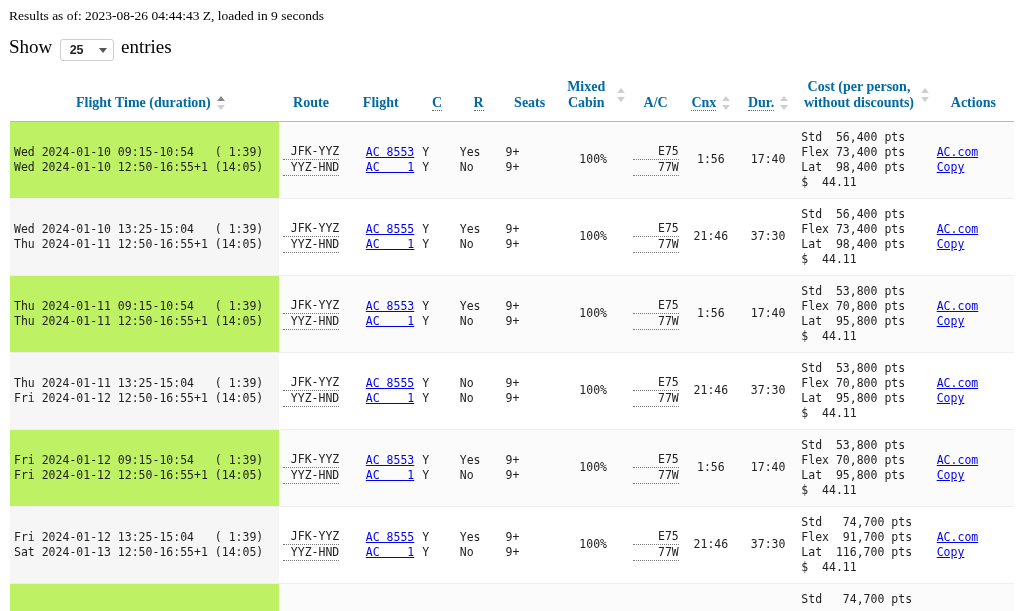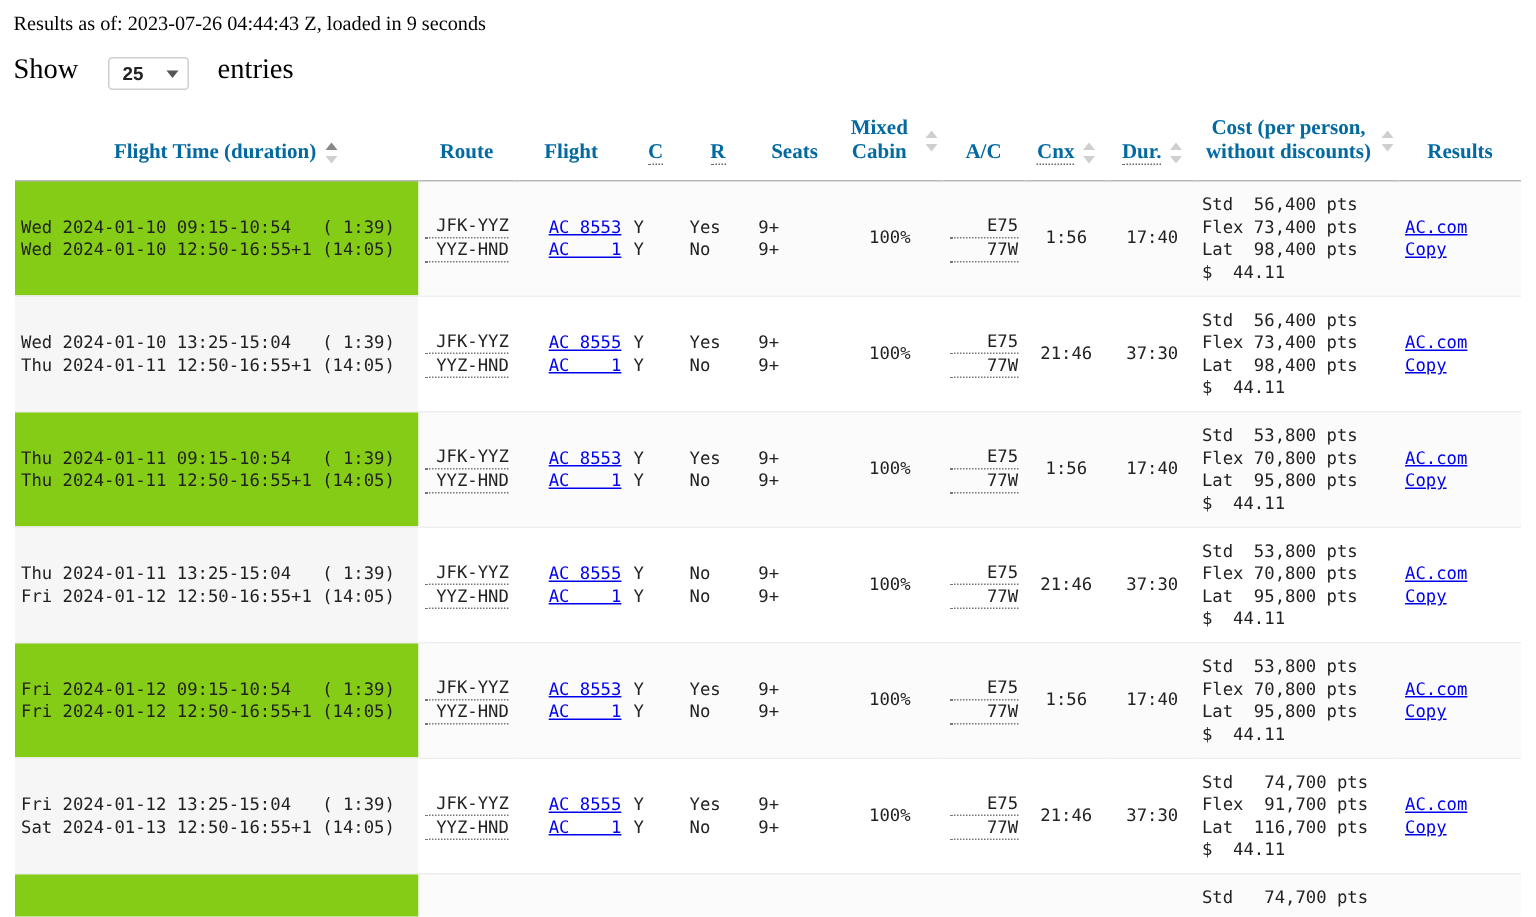--- a/index.html
+++ b/index.html
@@ -27,21 +27,21 @@
   .length-menu {
     padding: 12px 0 0 9px;
     line-height: 20px;
     white-space: nowrap;
   }
   .length-menu .lbl { font-size: 19px; }
   .sel-wrap {
     display: inline-block;
     position: relative;
     vertical-align: middle;
-    margin: 0 16px;
+    margin: 0 4px;
   }
   .sel-box {
     display: inline-block;
     border: 1px solid #cfcfcf;
     border-radius: 3px;
     background: #fff;
     padding: 2px 20px 2px 9px;
     font-family: "Liberation Sans", sans-serif;
     font-size: 12.5px;
     font-weight: 700;
@@ -123,21 +123,21 @@
     font-size: 11.5px;
     color: #222;
     vertical-align: middle;
     padding: 8px 4px;
     line-height: 15px;
     white-space: pre;
     border-top: 1px solid #eeeeee;
   }
   table.results tbody tr.odd td { background: #fbfbfb; }
   table.results tbody tr.even td { background: #ffffff; }
-  table.results tbody tr.odd  td.c-fltime { background: #84cc16; }
+  table.results tbody tr.odd  td.c-fltime { background: #bef264; }
   table.results tbody tr.even td.c-fltime { background: #f6f6f6; }
 
   td.c-fltime { padding-left: 12px; text-align: left; }
   td.c-route, td.c-flight { text-align: right; }
   td.c-c, td.c-r, td.c-seats { text-align: left; }
   td.c-mixed, td.c-cnx, td.c-dur { text-align: center; }
   td.c-ac { text-align: right; }
   td.c-cost { text-align: left; padding-left: 8px; }
   td.c-actions { text-align: left; padding-left: 8px; margin-left: 12px; }
 
@@ -161,21 +161,21 @@
   col.w-ac      { width: 52px; }
   col.w-cnx     { width: 54px; }
   col.w-dur     { width: 56px; }
   col.w-cost    { width: 130px; }
   col.w-actions { width: 78px; }
 </style>
 </head>
 <body>
 
 <div class="meta">
-  <div>Results as of: 2023-07-26 04:44:43 Z, loaded in 9 seconds</div>
+  <div>Results as of: 2023-08-26 04:44:43 Z, loaded in 9 seconds</div>
 </div>
 
 <div class="length-menu">
   <span class="lbl">Show</span>
   <span class="sel-wrap">
     <span class="sel-box">25</span>
     <span class="sel-chev"></span>
   </span>
   <span class="lbl">entries</span>
 </div>
@@ -226,21 +226,21 @@
               <i class="up"></i>
               <i class="down"></i>
             </span></span>
       </th>
       <th class="col-cost th-sortable">
         <span class="th-inner"><span>Cost (per person, without discounts)</span><span class="sorticon">
               <i class="up"></i>
               <i class="down"></i>
             </span></span>
       </th>
-      <th><span class="th-inner" style="padding-right:0"><span>Results</span></span></th>
+      <th><span class="th-inner" style="padding-right:0"><span>Actions</span></span></th>
     </tr>
   </thead>
   <tbody id="tbody">
       <tr class="odd">
         <td class="c-fltime"><span class="stack"><span>Wed 2024-01-10 09:15-10:54   ( 1:39)</span><span>Wed 2024-01-10 12:50-16:55+1 (14:05)</span></span></td>
         <td class="c-route"><span class="stack"><span><span class="abbr-mono">JFK-YYZ</span></span><span><span class="abbr-mono">YYZ-HND</span></span></span></td>
         <td class="c-flight"><span class="stack"><span><a class="lnk">AC 8553</a></span><span><a class="lnk">AC    1</a></span></span></td>
         <td class="c-c"><span class="stack"><span>Y</span><span>Y</span></span></td>
         <td class="c-r"><span class="stack"><span>Yes</span><span>No</span></span></td>
         <td class="c-seats"><span class="stack"><span>9+</span><span>9+</span></span></td>

